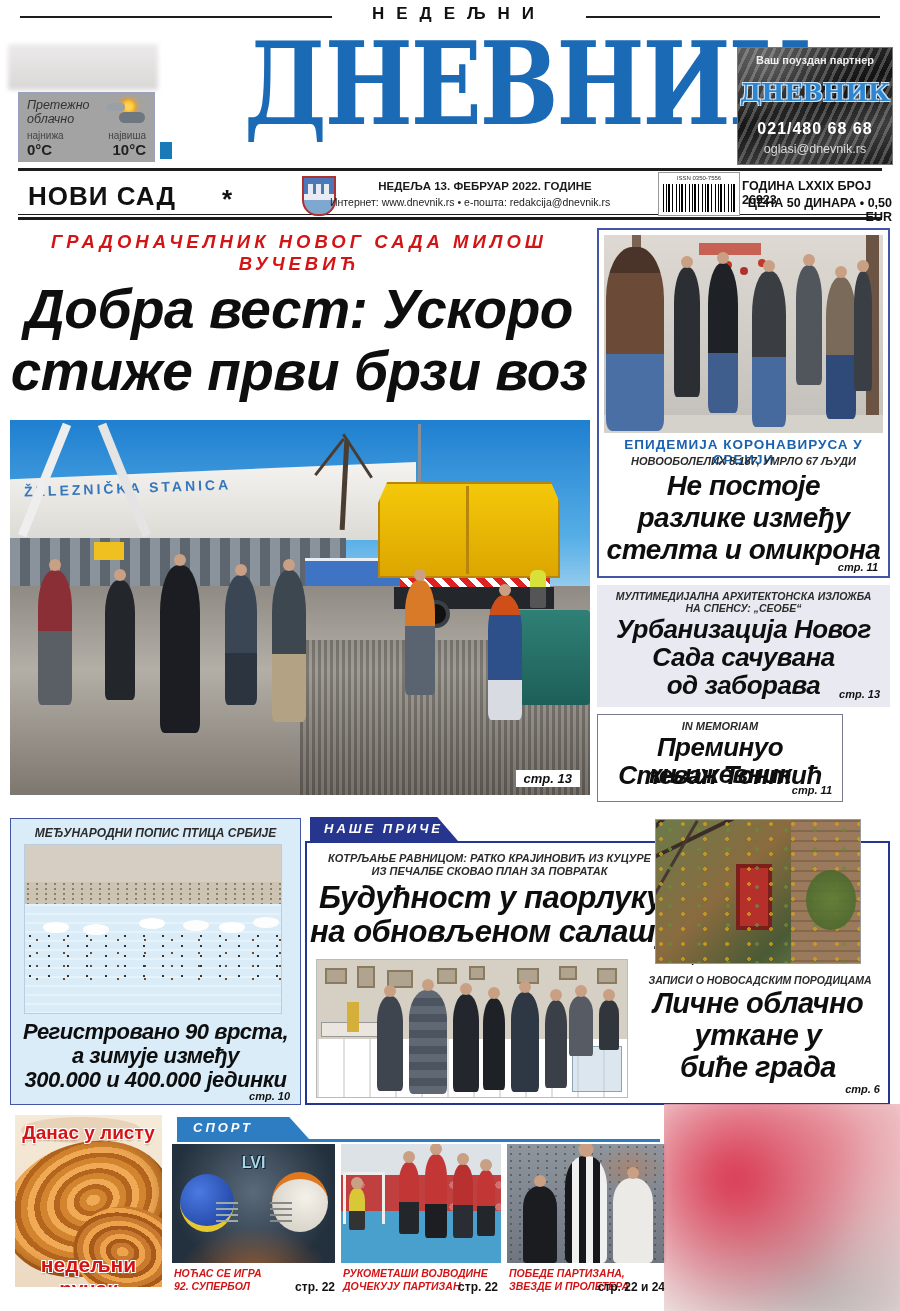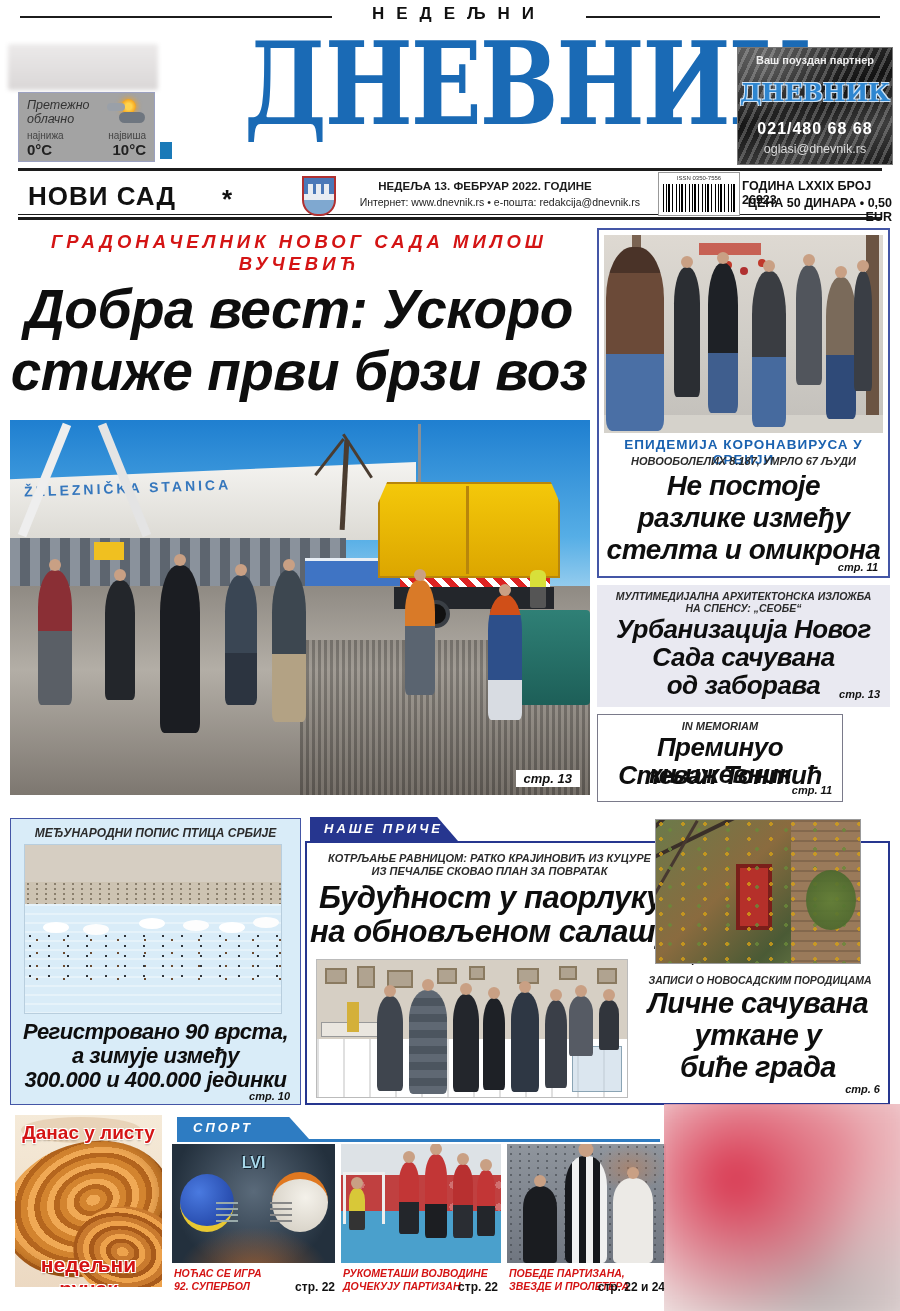--- a/index.html
+++ b/index.html
@@ -70,21 +70,21 @@
 
   <div class="abs" style="left:28px;top:181px;font-size:26px;font-weight:bold;color:#111;letter-spacing:1px">НОВИ САД</div>
   <div class="abs" style="left:222px;top:184px;font-size:26px;font-weight:bold;color:#111">*</div>
 
   <div class="abs" style="left:302px;top:176px;width:34px;height:40px;border:2px solid #b03030;border-radius:0 0 45% 45%/0 0 40% 40%;
        background:linear-gradient(180deg,#4a78b8 0 45%,#e8ecf2 45% 62%,#7fa8d0 62%)">
     <div class="abs" style="left:4px;top:6px;width:5px;height:10px;background:#e8ecf2;box-shadow:8px 0 #e8ecf2,16px 0 #e8ecf2"></div>
   </div>
 
   <div class="abs" style="left:330px;top:180px;width:310px;text-align:center;font-size:11.5px;font-weight:bold;color:#1a1a1a">НЕДЕЉА 13. ФЕБРУАР 2022. ГОДИНЕ</div>
-  <div class="abs" style="left:330px;top:196px;width:310px;text-align:right;font-size:10.5px;color:#222">Интернет: www.dnevnik.rs • е-пошта: redakcija@dnevnik.rs</div>
+  <div class="abs" style="left:330px;top:196px;width:310px;text-align:left;font-size:10.5px;color:#222">Интернет: www.dnevnik.rs • е-пошта: redakcija@dnevnik.rs</div>
 
   <div class="abs" style="left:658px;top:172px;width:82px;height:44px;background:#fff;border:1px solid #999">
     <div class="abs" style="left:0;top:2px;width:100%;text-align:center;font-size:6px;color:#333">ISSN 0350-7556</div>
     <div class="abs" style="left:4px;top:11px;width:72px;height:28px;
          background:repeating-linear-gradient(90deg,#000 0 1px,#fff 1px 3px,#000 3px 4px,#fff 4px 5px,#000 5px 7px,#fff 7px 9px,#000 9px 10px,#fff 10px 13px)"></div>
   </div>
 
   <div class="abs" style="left:742px;top:179px;width:150px;text-align:left;font-size:12.5px;font-weight:bold;color:#111">ГОДИНА LXXIX БРОЈ 26923</div>
   <div class="abs" style="left:742px;top:196px;width:150px;text-align:right;font-size:12.5px;font-weight:bold;color:#111">ЦЕНА 50 ДИНАРА • 0,50 EUR</div>
 
@@ -252,21 +252,21 @@
       <div class="person" style="left:252px;top:36px;width:24px;height:60px;background:#565b64">
           <span class="head"></span>
         </div>
       <div class="person" style="left:282px;top:40px;width:20px;height:50px;background:#31353c">
           <span class="head"></span>
         </div>
       <div class="abs" style="left:30px;top:42px;width:12px;height:30px;background:#d4b03a"></div>
     </div>
 
     <div class="abs kd" style="left:328px;top:131px;width:250px;font-size:10.5px">ЗАПИСИ О НОВОСАДСКИМ ПОРОДИЦАМА</div>
-    <div class="abs hl" style="left:323px;top:145px;width:256px;font-size:29px">Личне сачувана</div>
+    <div class="abs hl" style="left:323px;top:145px;width:256px;font-size:29px">Личне облачно</div>
     <div class="abs hl" style="left:323px;top:177px;width:256px;font-size:29px">уткане у</div>
     <div class="abs hl" style="left:323px;top:209px;width:256px;font-size:29px">биће града</div>
     <div class="abs pref" style="right:8px;top:240px">стр. 6</div>
   </div>
 
   <div class="photo" style="left:655px;top:819px;width:206px;height:145px;border:1px solid #999">
     <div class="abs" style="left:0;top:0;width:100%;height:100%;background:linear-gradient(135deg,#6b7a4a,#8a6b3f 40%,#4a5a35 70%,#7a8a50)"></div>
     <div class="abs" style="left:66%;top:0;width:34%;height:100%;background:#9a7a5a;background-image:repeating-linear-gradient(180deg,rgba(0,0,0,.15) 0 2px,transparent 2px 10px)"></div>
     <div class="abs" style="left:80px;top:44px;width:36px;height:66px;background:#b5302a;border:4px solid #7a1f1a"></div>
     <div class="abs" style="left:10px;top:-6px;width:4px;height:120px;background:#3a2f28;transform:rotate(48deg);transform-origin:top left"></div>

